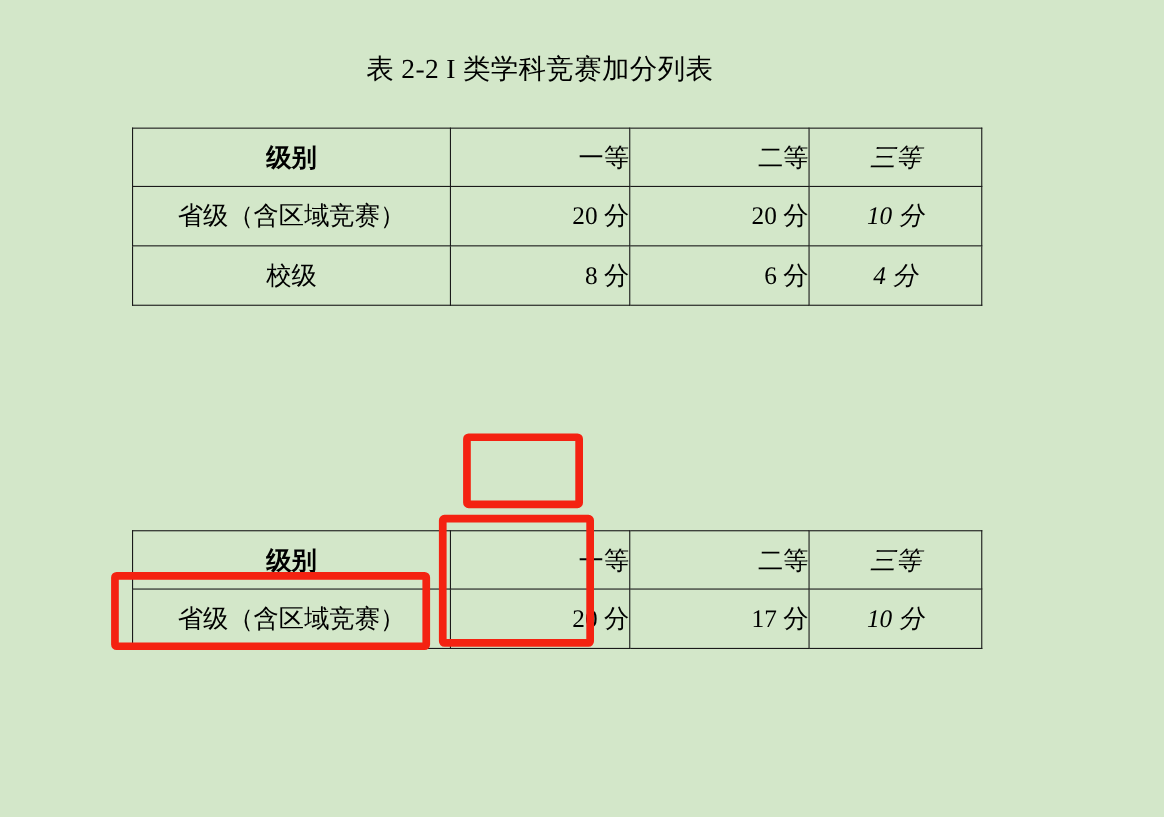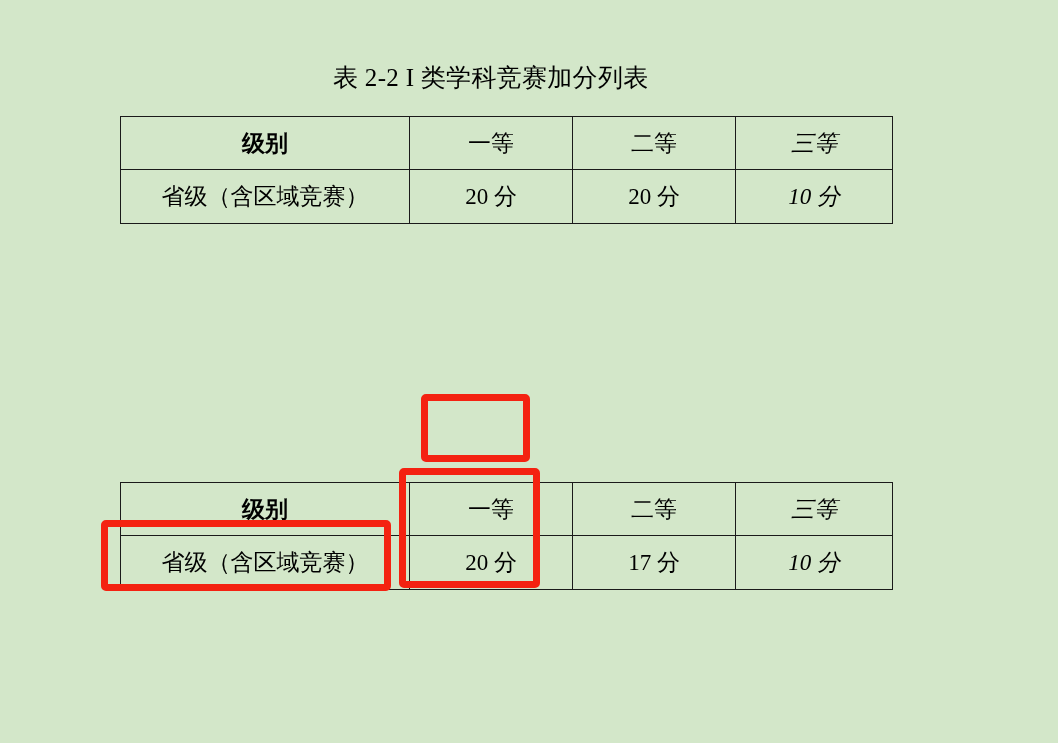--- a/index.html
+++ b/index.html
@@ -23,21 +23,21 @@
 
   
   .table-title {
     position: absolute;
     font-size: 25px;
     line-height: 32px;
     color: #000000;
     white-space: nowrap;
     letter-spacing: 0.3px;
   }
-  #title-1 { left: 333px; top: 62px; text-align: right; }
+  #title-1 { left: 333px; top: 48px; text-align: right; }
   #title-2 { left: 292px; top: 429px; }
 
   
   .score-table {
     position: absolute;
     border-collapse: collapse;
     table-layout: fixed;
     background: transparent;
     border-radius: 28px;
   }
@@ -48,21 +48,21 @@
     border: 1.3px solid #1a1a1a;
     text-align: center;
     vertical-align: middle;
     font-size: 23px;
     color: #000000;
     padding: 0;
     height: 52px;
     background: transparent;
   }
   .score-table td.level-col  { width: 288px; }
-  .score-table td.grade-col  { width: 162px; }
+  .score-table td.grade-col  { width: 162px; text-align: right; }
   .score-table td.grade-col-last { width: 156px; font-style: italic; }
 
   .score-table tr.head-row td {
     font-weight: bold;
     height: 52px;
   }
   .score-table tr.head-row td.grade-col,
   .score-table tr.head-row td.grade-col-last {
     font-weight: normal;
   }
@@ -95,20 +95,26 @@
         <td class="grade-col">一等</td>
         <td class="grade-col">二等</td>
         <td class="grade-col-last">三等</td>
       </tr>
       <tr class="body-row">
         <td class="level-col">省级（含区域竞赛）</td>
         <td class="grade-col">20 分</td>
         <td class="grade-col">20 分</td>
         <td class="grade-col-last">10 分</td>
       </tr>
+      <tr class="body-row">
+        <td class="level-col">校级</td>
+        <td class="grade-col">8 分</td>
+        <td class="grade-col">6 分</td>
+        <td class="grade-col-last">4 分</td>
+      </tr>
     </tbody>
   </table>
 
 
   <table class="score-table" id="table-2">
     <tbody>
       <tr class="head-row">
         <td class="level-col">级别</td>
         <td class="grade-col">一等</td>
         <td class="grade-col">二等</td>

